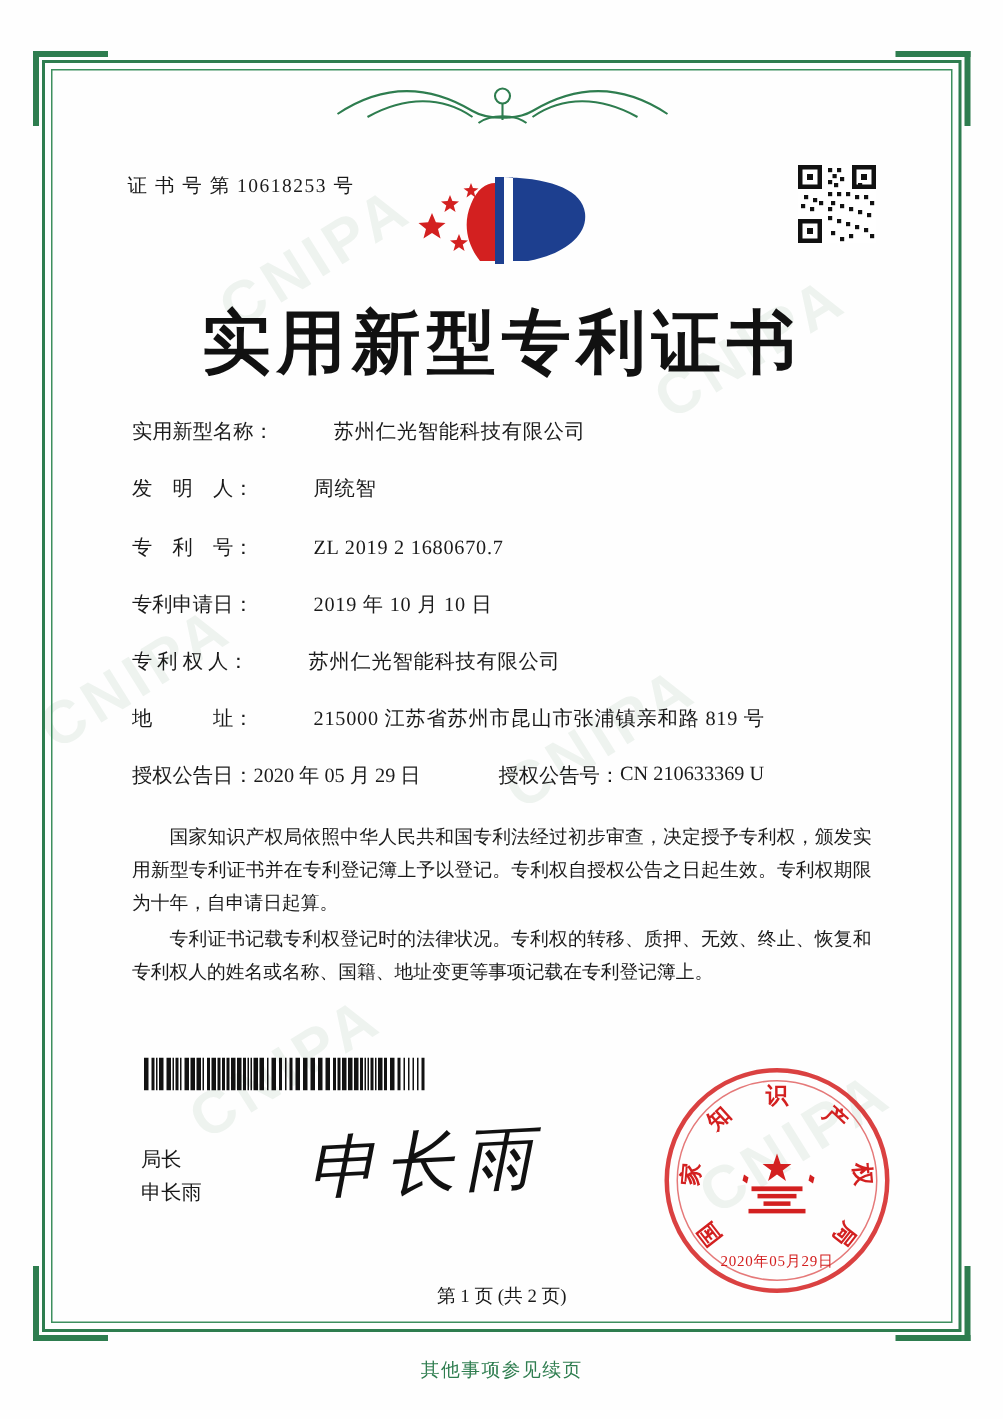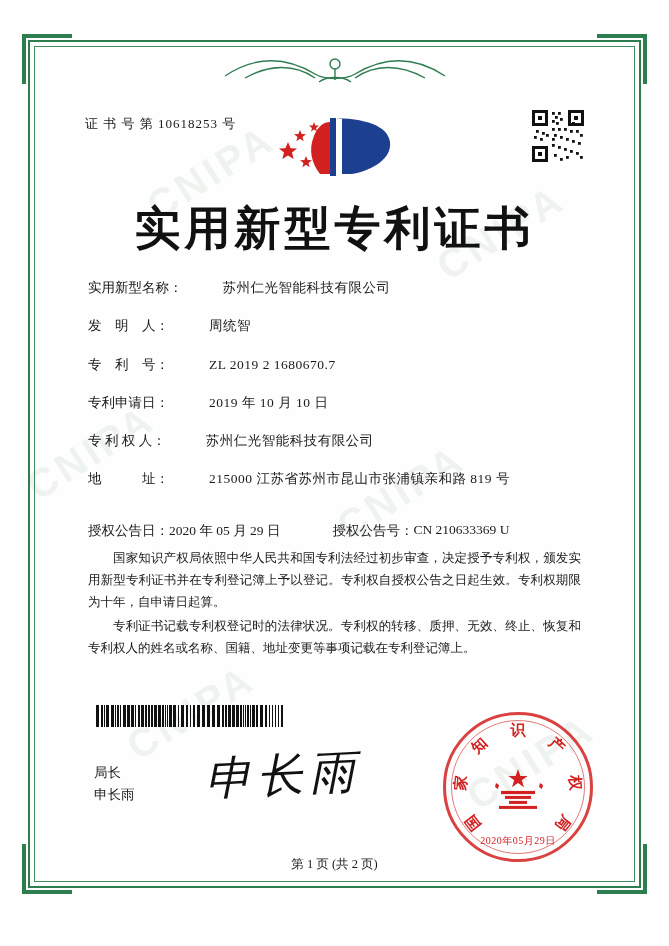--- a/index.html
+++ b/index.html
@@ -142,21 +142,21 @@
   .field .val {
     flex: 1 1 auto;
     padding-left: 8px;
     letter-spacing: 0.5px;
   }
   .field-row2 {
     display: flex;
     font-size: 13.5px;
     margin-bottom: 18px;
   }
-  .field-row2 .seg { white-space: pre; margin-top: 14px; }
+  .field-row2 .seg { white-space: pre; }
   .field-row2 .seg2 { margin-left: 52px; text-align: right; }
 
   .body-text {
     position: absolute;
     left: 88px;
     right: 88px;
     top: 548px;
     font-size: 12.5px;
     line-height: 1.75;
     text-align: justify;
@@ -427,14 +427,15 @@
         <rect x="8" y="41" width="38" height="3"></rect>
         <polygon points="5,18 8,20 7,24 4,22"></polygon>
         <polygon points="49,18 52,20 51,24 48,22"></polygon>
       </g>
     </svg>
     <div class="seal-date">2020年05月29日</div>
   </div>
 
   <div class="page-num">第 1 页 (共 2 页)</div>
 
+  <div class="footer-note">其他事项参见续页</div>
 
 </div>
 
 </body></html>

